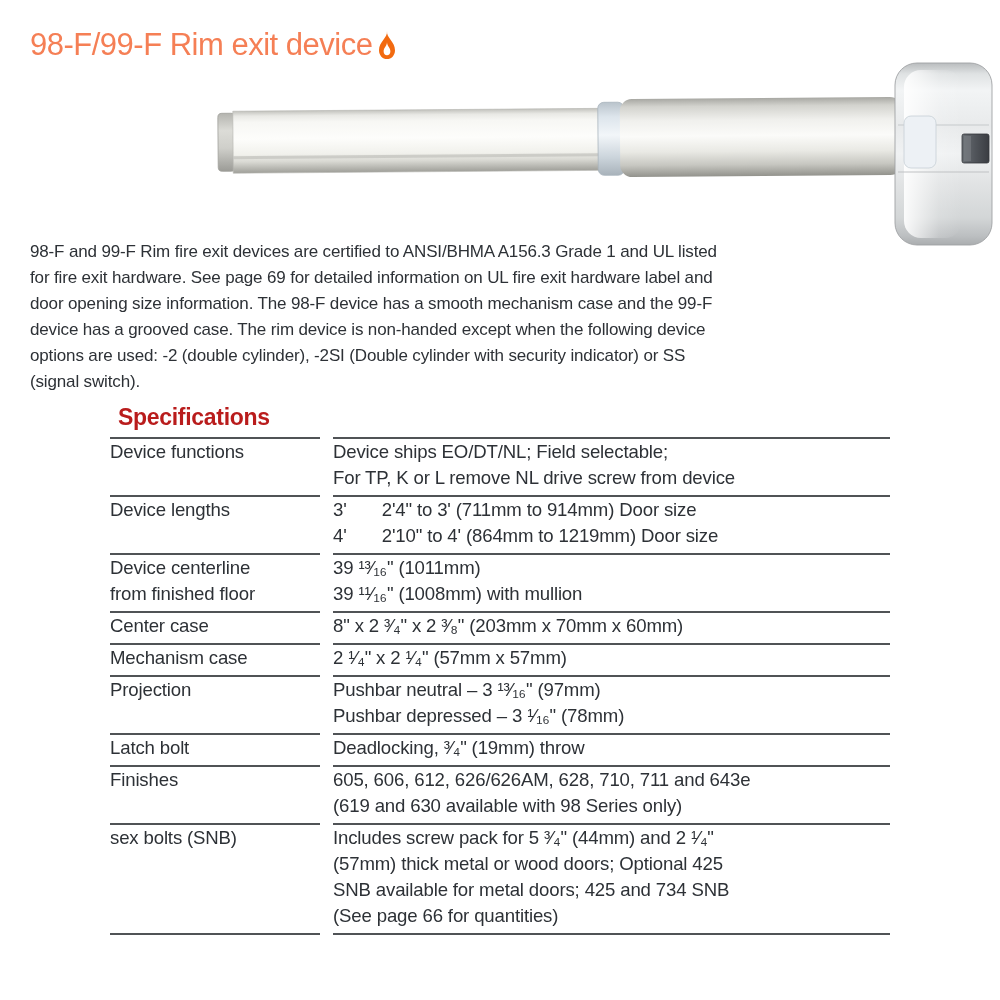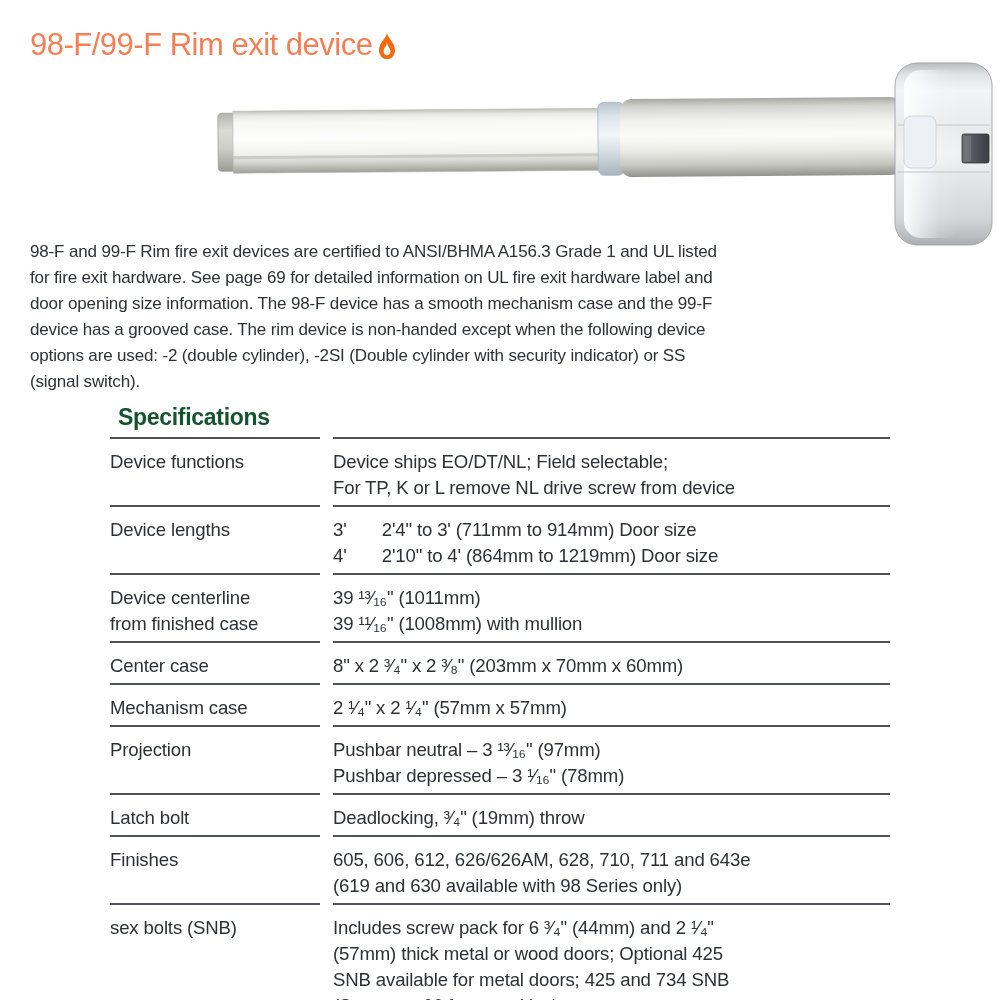--- a/index.html
+++ b/index.html
@@ -27,28 +27,28 @@
   
   .intro{
     position:absolute;left:30px;top:239px;width:800px;
     font-size:17px;line-height:28.5px;letter-spacing:-0.15px;
   }
 
   
   .spec-head{
     position:absolute;left:118px;top:404px;
     font-size:23px;font-weight:700;letter-spacing:-0.3px;
-    color:#14532d;
+    color:#b91c1c;
   }
   .spec-table{
     position:absolute;left:110px;top:437px;width:780px;
     font-size:18.6px;letter-spacing:-0.15px;
   }
   .spec-row{display:flex;}
-  .cell{border-top:2.5px solid #505356;padding:10px 0 4px;box-sizing:border-box;}
+  .cell{border-top:2.5px solid #505356;padding:0 0 4px;box-sizing:border-box;}
   .cell.label{width:210px;margin-right:13px;flex:0 0 auto;}
   .cell.value{flex:1;}
   .line{line-height:26px;white-space:pre-wrap;}
   .spec-row.close .cell{padding:0;height:0;}
 </style>
 </head>
 <body>
 
 <div class="page">
 
@@ -167,21 +167,21 @@
       </div>
       <div class="cell value">
         <div class="line">3'       2'4" to 3' (711mm to 914mm) Door size</div>
         <div class="line">4'       2'10" to 4' (864mm to 1219mm) Door size</div>
       </div>
     </div>
 
     <div class="spec-row">
       <div class="cell label">
         <div class="line">Device centerline</div>
-        <div class="line">from finished case</div>
+        <div class="line">from finished floor</div>
       </div>
       <div class="cell value">
         <div class="line">39 ¹³⁄₁₆" (1011mm)</div>
         <div class="line">39 ¹¹⁄₁₆" (1008mm) with mullion</div>
       </div>
     </div>
 
     <div class="spec-row">
       <div class="cell label">
         <div class="line">Center case</div>
@@ -227,21 +227,21 @@
         <div class="line">605, 606, 612, 626/626AM, 628, 710, 711 and 643e</div>
         <div class="line">(619 and 630 available with 98 Series only)</div>
       </div>
     </div>
 
     <div class="spec-row">
       <div class="cell label">
         <div class="line">sex bolts (SNB)</div>
       </div>
       <div class="cell value">
-        <div class="line">Includes screw pack for 6 ³⁄₄" (44mm) and 2 ¹⁄₄"</div>
+        <div class="line">Includes screw pack for 5 ³⁄₄" (44mm) and 2 ¹⁄₄"</div>
         <div class="line">(57mm) thick metal or wood doors; Optional 425</div>
         <div class="line">SNB available for metal doors; 425 and 734 SNB</div>
         <div class="line">(See page 66 for quantities)</div>
       </div>
     </div>
 
     <div class="spec-row close">
       <div class="cell label"></div>
       <div class="cell value"></div>
     </div>

